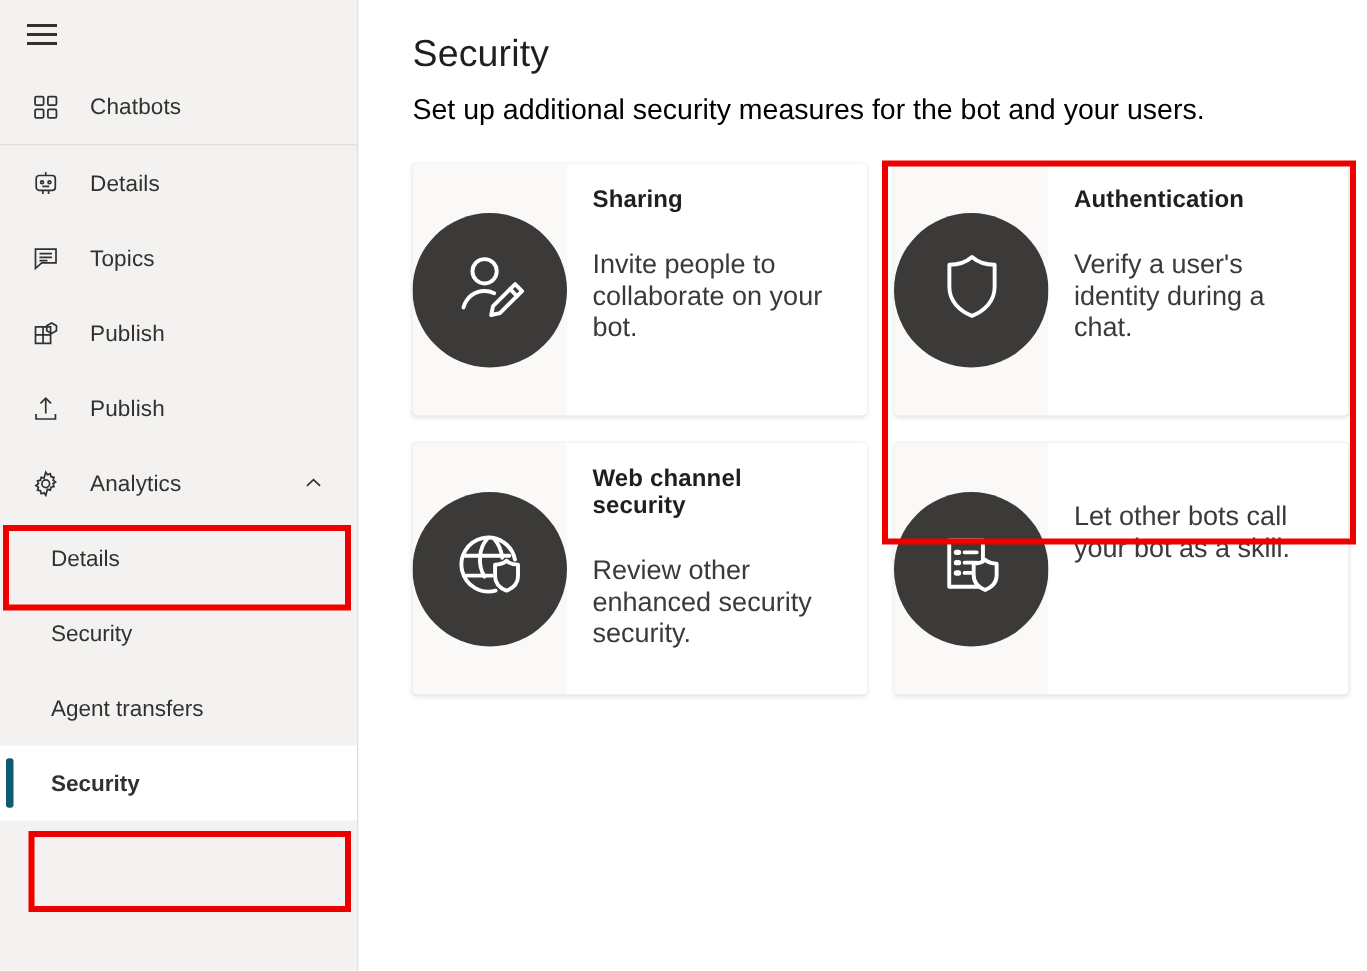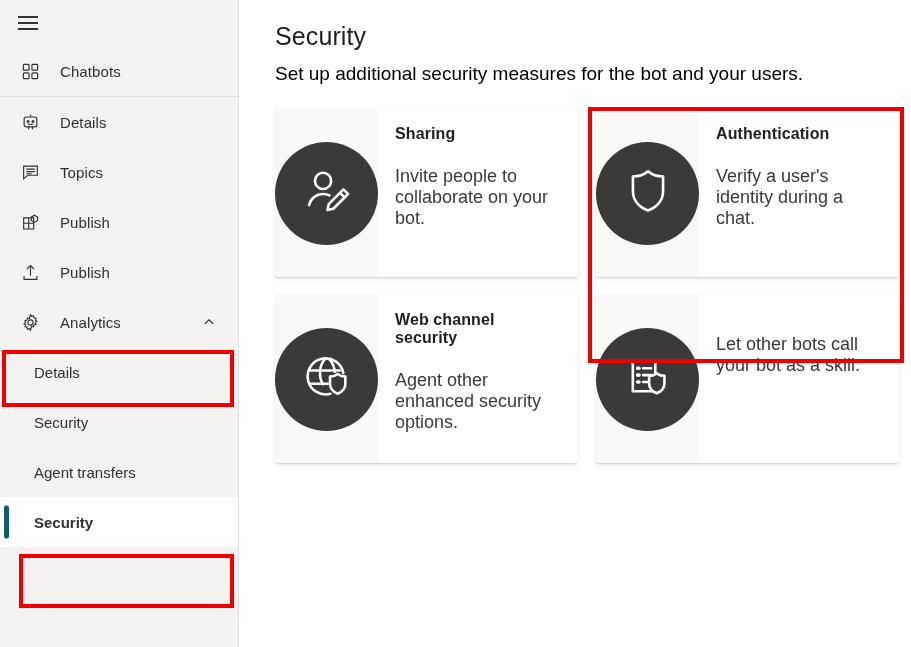--- a/index.html
+++ b/index.html
@@ -364,21 +364,21 @@
                 <path d="M8.8 18.2h26.4M9.2 30h15.6"></path>
                 <path d="M22 8.3c-4.6 5-6 14.8-1.6 22.3"></path>
                 <path d="M26.3 8.4c2.6 2.9 4.2 6.9 4.6 11"></path>
                 <path d="M33.5 21.2c-1.8 1.6-4.2 2.3-6.8 2.3v6.8c0 4.2 3.1 7.1 6.8 8.6 3.7-1.5 6.8-4.4 6.8-8.6v-6.8c-2.6 0-5-.7-6.8-2.3z" fill="#3b3a39"></path>
               </svg>
             </span>
           </div>
         </div>
         <div class="card-body">
           <div class="card-title">Web channel security</div>
-          <div class="card-desc">Agent other enhanced security options.</div>
+          <div class="card-desc">Review other enhanced security security.</div>
         </div>
       </div>
 
       <div class="card">
         <div class="card-media">
           <div class="card-circle">
             <span>
               <svg width="54" height="54" viewBox="0 0 48 48" fill="none" stroke="currentColor" stroke-width="2.3" stroke-linecap="round" stroke-linejoin="round">
                 <path d="M10.5 9.2h20v27.4h-20z"></path>
                 <path d="M14.8 16.2h1.2M14.8 22.3h1.2M14.8 28.4h1.2" stroke-width="3.2"></path>

